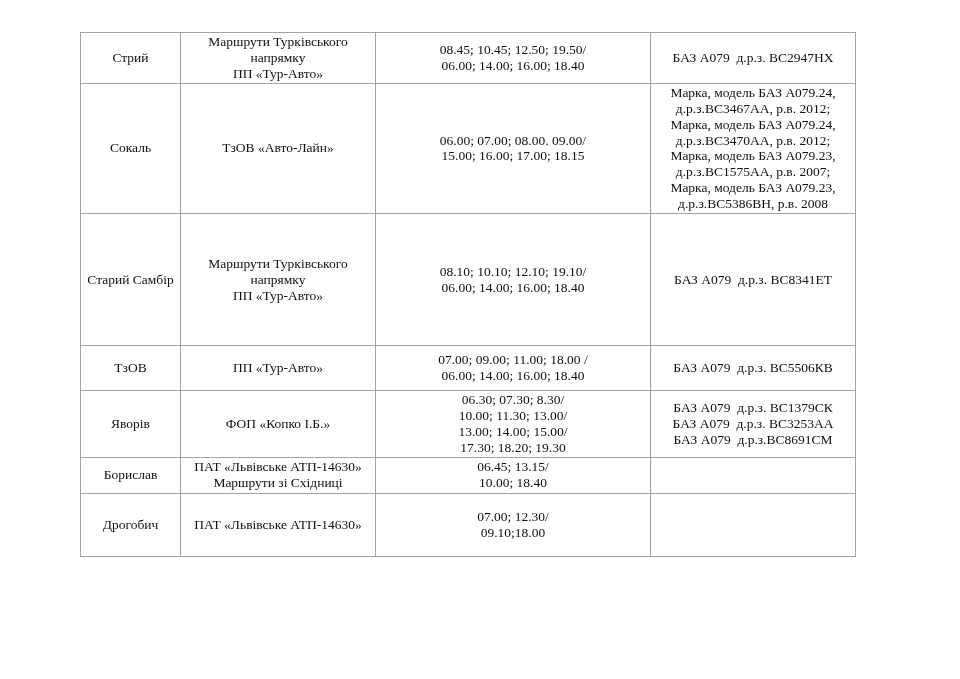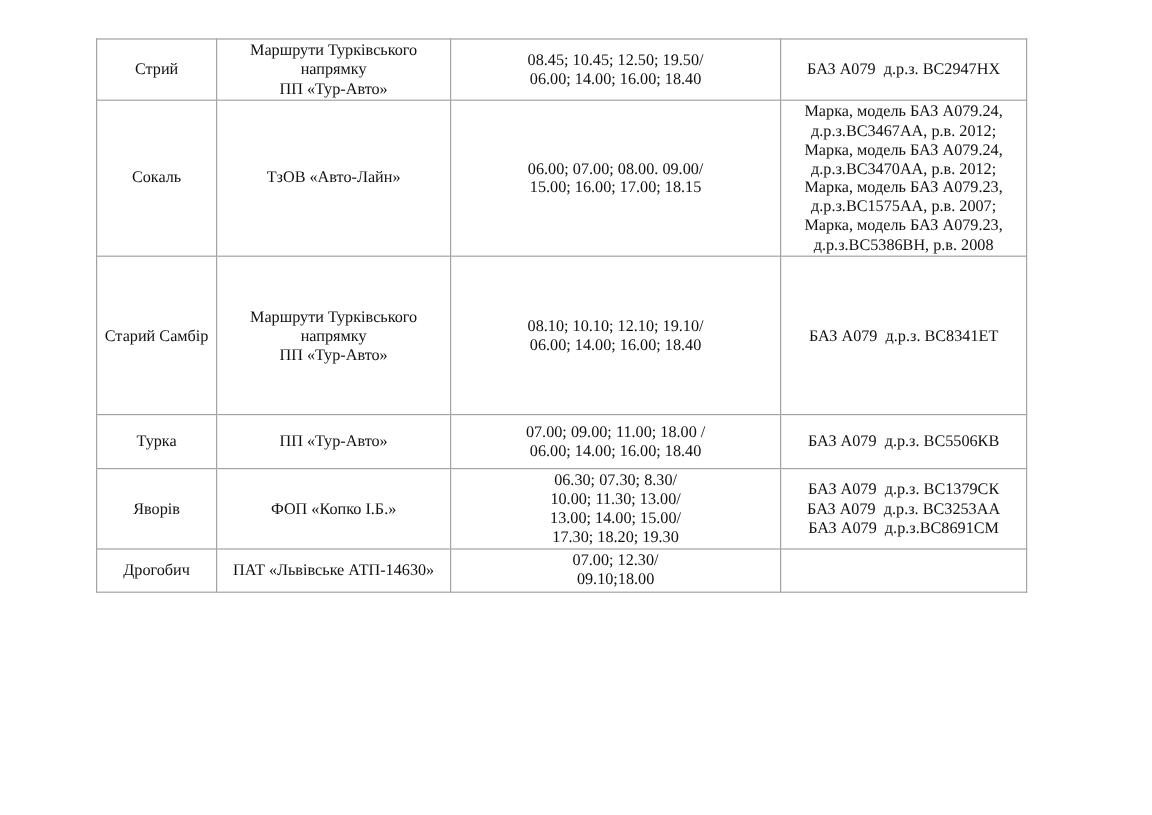--- a/index.html
+++ b/index.html
@@ -115,21 +115,21 @@
             </td>
             <td>
               <div class="line b">08.10; 10.10; 12.10; 19.10/</div>
               <div class="line">06.00; 14.00; 16.00; 18.40</div>
             </td>
             <td>
               <div class="line">БАЗ А079  д.р.з. ВС8341ЕТ</div>
             </td>
           </tr>
           <tr>
-            <td>Турка</td>
+            <td>ТзОВ</td>
             <td>
               <div class="line">ПП «Тур-Авто»</div>
             </td>
             <td>
               <div class="line b">07.00; 09.00; 11.00; 18.00 /</div>
               <div class="line">06.00; 14.00; 16.00; 18.40</div>
             </td>
             <td>
               <div class="line">БАЗ А079  д.р.з. ВС5506КВ</div>
             </td>
@@ -145,20 +145,32 @@
               <div class="line b">13.00; 14.00; 15.00/</div>
               <div class="line">17.30; 18.20; 19.30</div>
             </td>
             <td>
               <div class="line">БАЗ А079  д.р.з. ВС1379СК</div>
               <div class="line">БАЗ А079  д.р.з. ВС3253АА</div>
               <div class="line">БАЗ А079  д.р.з.ВС8691СМ</div>
             </td>
           </tr>
           <tr>
+            <td>Борислав</td>
+            <td>
+              <div class="line">ПАТ «Львівське АТП-14630»</div>
+              <div class="line">Маршрути зі Східниці</div>
+            </td>
+            <td>
+              <div class="line b">06.45; 13.15/</div>
+              <div class="line b">10.00; 18.40</div>
+            </td>
+            <td></td>
+          </tr>
+          <tr>
             <td>Дрогобич</td>
             <td>
               <div class="line">ПАТ «Львівське АТП-14630»</div>
             </td>
             <td>
               <div class="line b">07.00; 12.30/</div>
               <div class="line">09.10;18.00</div>
             </td>
             <td></td>
           </tr>

